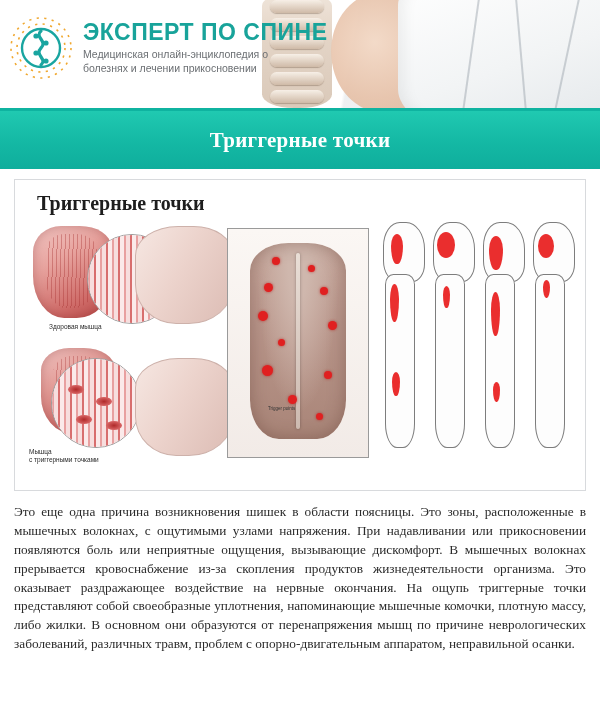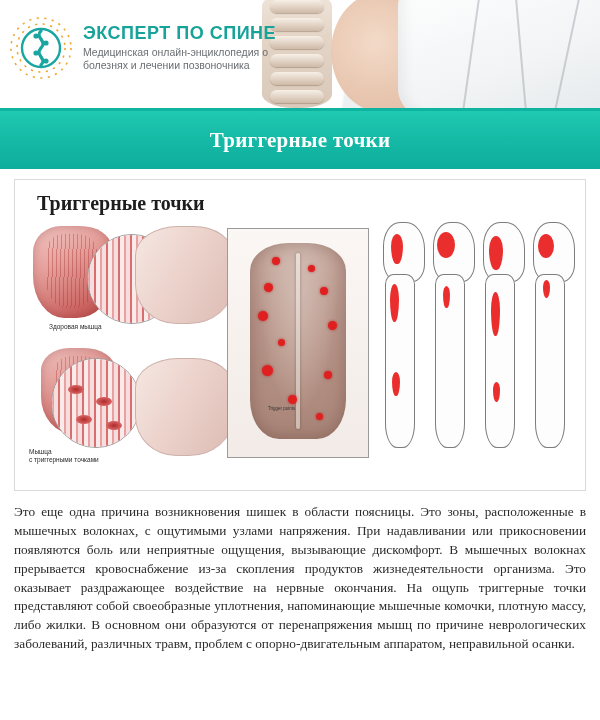--- a/index.html
+++ b/index.html
@@ -101,21 +101,21 @@
   }
   .logo-mark {
     position: relative;
     width: 66px;
     height: 72px;
     flex: 0 0 66px;
   }
   .brand-title {
     font-family: "Liberation Sans", sans-serif;
     font-weight: bold;
-    font-size: 18px;
+    font-size: 23px;
     letter-spacing: 0.5px;
     color: #18a39a;
     line-height: 1;
     margin-bottom: 4px;
   }
   .brand-sub {
     font-family: "Liberation Sans", sans-serif;
     font-size: 10.5px;
     color: #6b6f73;
     line-height: 1.28;
@@ -361,21 +361,21 @@
           <circle cx="33" cy="36" r="19" fill="none" stroke="#19a5a0" stroke-width="2.4"></circle>
           <path d="M33 19 C26 25, 40 29, 33 36 C26 43, 40 47, 33 53" fill="none" stroke="#19a5a0" stroke-width="3.2" stroke-linecap="round"></path>
           <circle cx="28" cy="24" r="2.6" fill="#19a5a0"></circle>
           <circle cx="38" cy="31" r="2.6" fill="#19a5a0"></circle>
           <circle cx="28" cy="41" r="2.6" fill="#19a5a0"></circle>
           <circle cx="38" cy="49" r="2.6" fill="#19a5a0"></circle>
         </svg>
       </div>
       <div>
         <div class="brand-title">ЭКСПЕРТ ПО СПИНЕ</div>
-        <div class="brand-sub">Медицинская онлайн-энциклопедия о болезнях и лечении позвоночника</div>
+        <div class="brand-sub">Медицинская онлайн-энциклопедия о болезнях и лечении прикосновении</div>
       </div>
     </div>
   </div>
 
   <div class="title-band">
     <h1>Триггерные точки</h1>
   </div>
 
   <div class="content">
 

